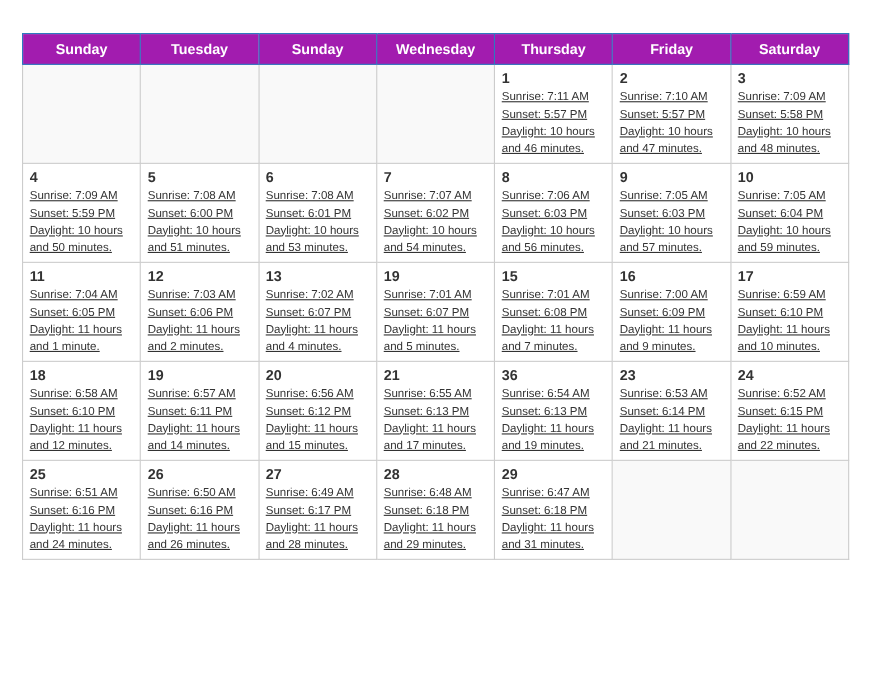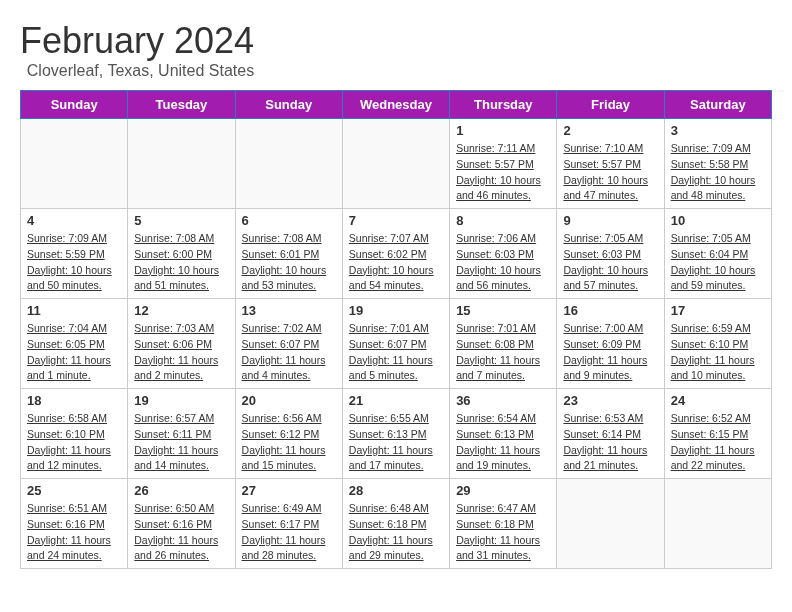--- a/index.html
+++ b/index.html
@@ -78,24 +78,20 @@
       font-size: 10.5px;
       color: #333;
       line-height: 1.5;
       text-decoration: underline;
     }
   </style>
 </head>
 <body>
 
 <div class="header-area">
-  <div class="title-area">
-    <div class="month-title">February 2024</div>
-    <div class="location-title">Cloverleaf, Texas, United States</div>
-  </div>
 </div>
 
 <table class="calendar">
   <thead>
     <tr>
     <th>Sunday</th>
         <th>Tuesday</th>
         <th>Sunday</th>
         <th>Wednesday</th>
         <th>Thursday</th>

